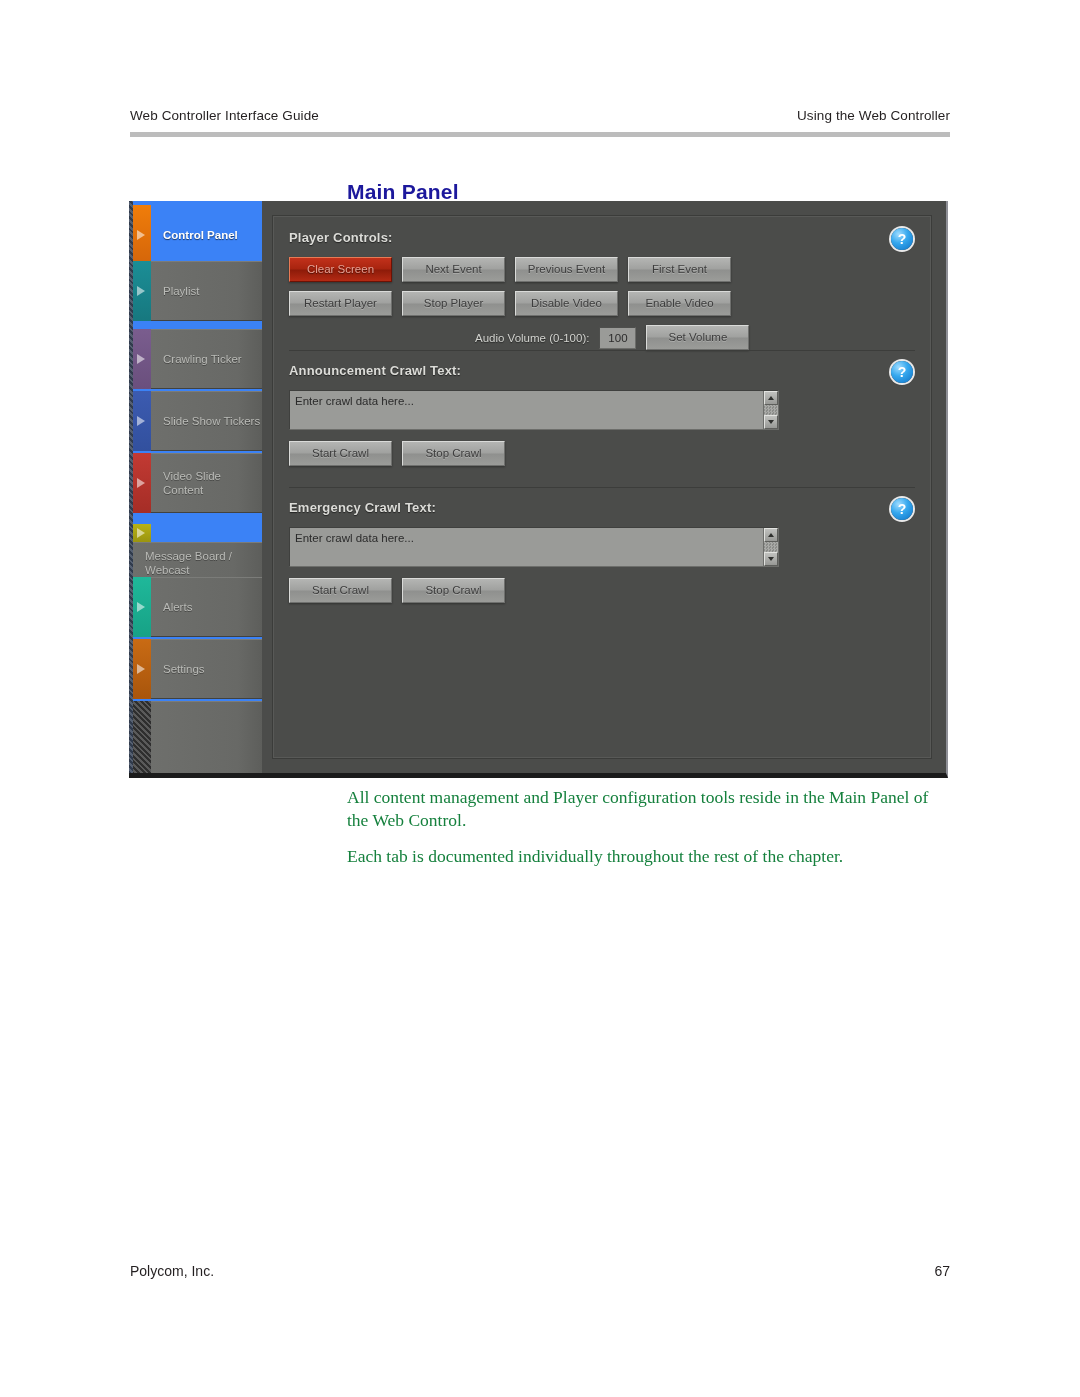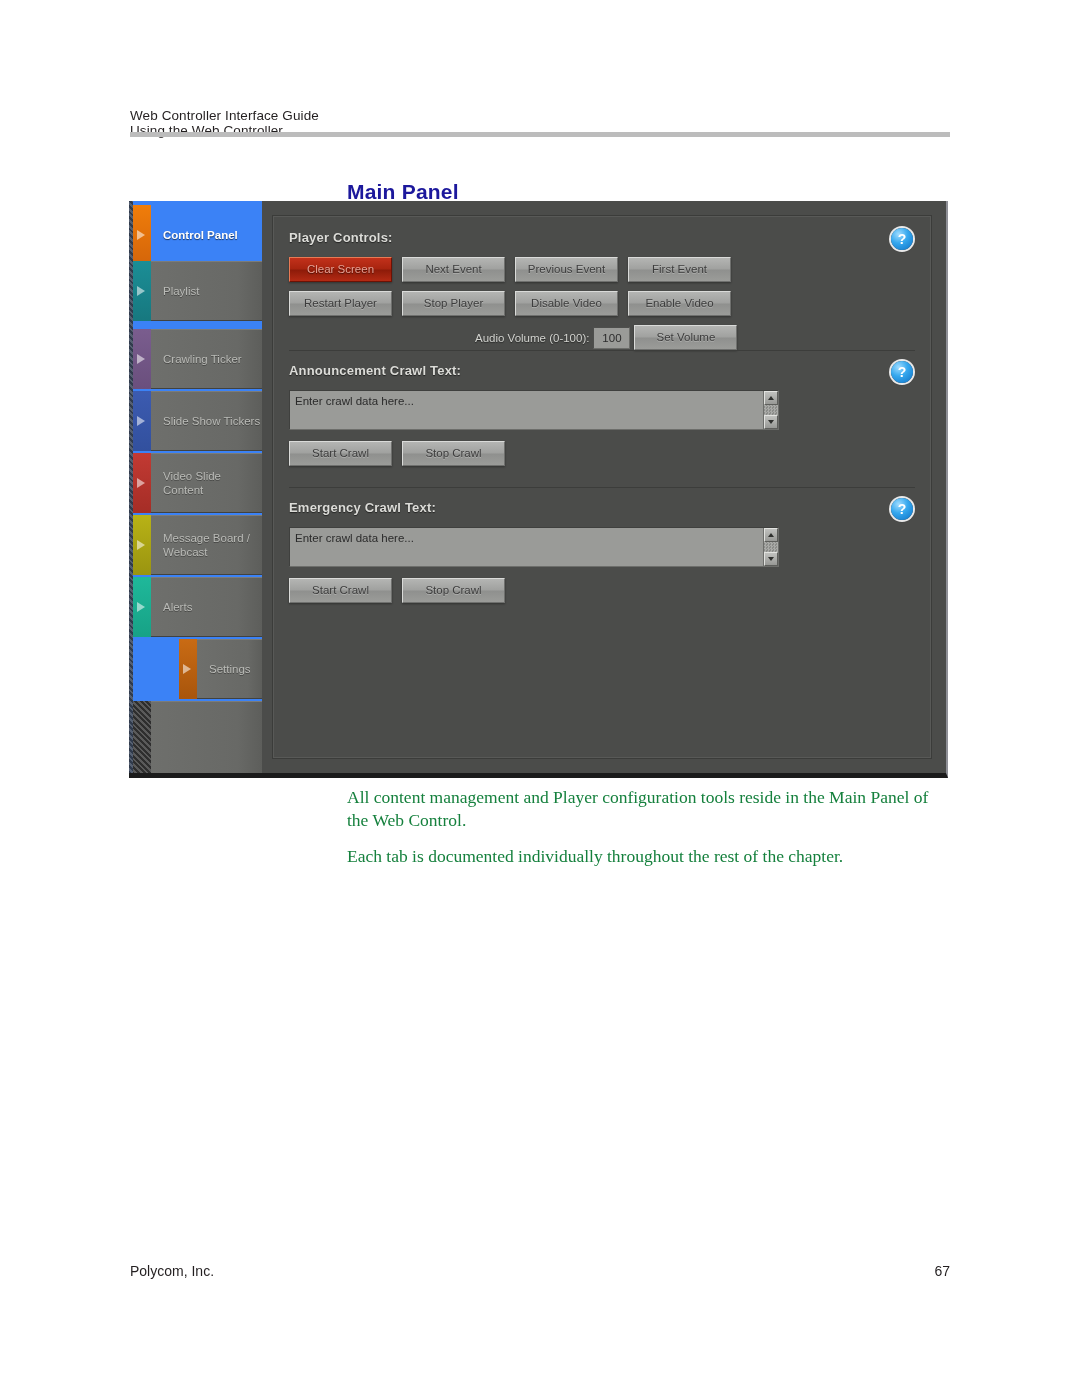--- a/index.html
+++ b/index.html
@@ -21,21 +21,20 @@
     position: absolute;
     left: 130px;
     top: 108px;
     width: 820px;
     display: flex;
     justify-content: space-between;
     align-items: baseline;
     font-size: 13.5px;
     color: #231f20;
     letter-spacing: .1px;
-    flex-direction: column;
   }
   .page-header .rule {
     position: absolute;
     left: 0;
     top: 24px;
     width: 820px;
     height: 5px;
     background: #bcbcbc;
   }
 
@@ -206,21 +205,21 @@
     color: #e8a194;
     border: 1px solid #e87a55;
     border-right-color: #6d1205;
     border-bottom-color: #6d1205;
     text-shadow: 0 1px 1px rgba(0,0,0,.5);
   }
 
   .volume-row {
     display: flex;
     align-items: center;
-    gap: 4px;
+    gap: 10px;
     margin-top: 2px;
     padding-left: 186px;
   }
   .volume-label {
     font-size: 11.5px;
     color: #d2d3cf;
     text-shadow: 0 1px 1px rgba(0,0,0,.5);
   }
   .volume-input {
     width: 37px;
@@ -384,34 +383,34 @@
             <span class="arrow"></span>
           </div>
           <div class="body" style="white-space: pre-line;">Slide Show Tickers</div>
         </div>
         <div class="tab" style="top: 252px; height: 60px;">
           <div class="swatch" style="background: linear-gradient(rgb(194, 58, 51) 0%, rgb(165, 45, 38) 100%);">
             <span class="arrow"></span>
           </div>
           <div class="body" style="white-space: pre-line;">Video Slide Content</div>
         </div>
-        <div class="tab" style="top: 314px; height: 60px;">
+        <div class="tab" style="top: 323px; height: 60px; flex-direction: column;">
           <div class="swatch" style="background: linear-gradient(rgb(184, 178, 22) 0%, rgb(154, 148, 16) 100%);">
             <span class="arrow"></span>
           </div>
           <div class="body" style="white-space: pre-line;">Message Board /
 Webcast</div>
         </div>
         <div class="tab" style="top: 376px; height: 60px;">
           <div class="swatch" style="background: linear-gradient(rgb(31, 184, 154) 0%, rgb(23, 162, 134) 100%);">
             <span class="arrow"></span>
           </div>
           <div class="body" style="white-space: pre-line;">Alerts</div>
         </div>
-        <div class="tab" style="top: 438px; height: 60px; padding-left: 46px;">
+        <div class="tab" style="top: 438px; height: 60px;">
           <div class="swatch" style="background: linear-gradient(rgb(201, 107, 20) 0%, rgb(168, 85, 12) 100%);">
             <span class="arrow"></span>
           </div>
           <div class="body" style="white-space: pre-line;">Settings</div>
         </div>
         <div class="tab spacer" style="top: 500px; height: 73px;">
           <div class="swatch" style="background: repeating-linear-gradient(45deg, rgb(46, 46, 46) 0px, rgb(46, 46, 46) 2px, rgb(90, 90, 90) 2px, rgb(90, 90, 90) 4px);"></div>
           <div class="body"></div>
         </div>
       </div>

